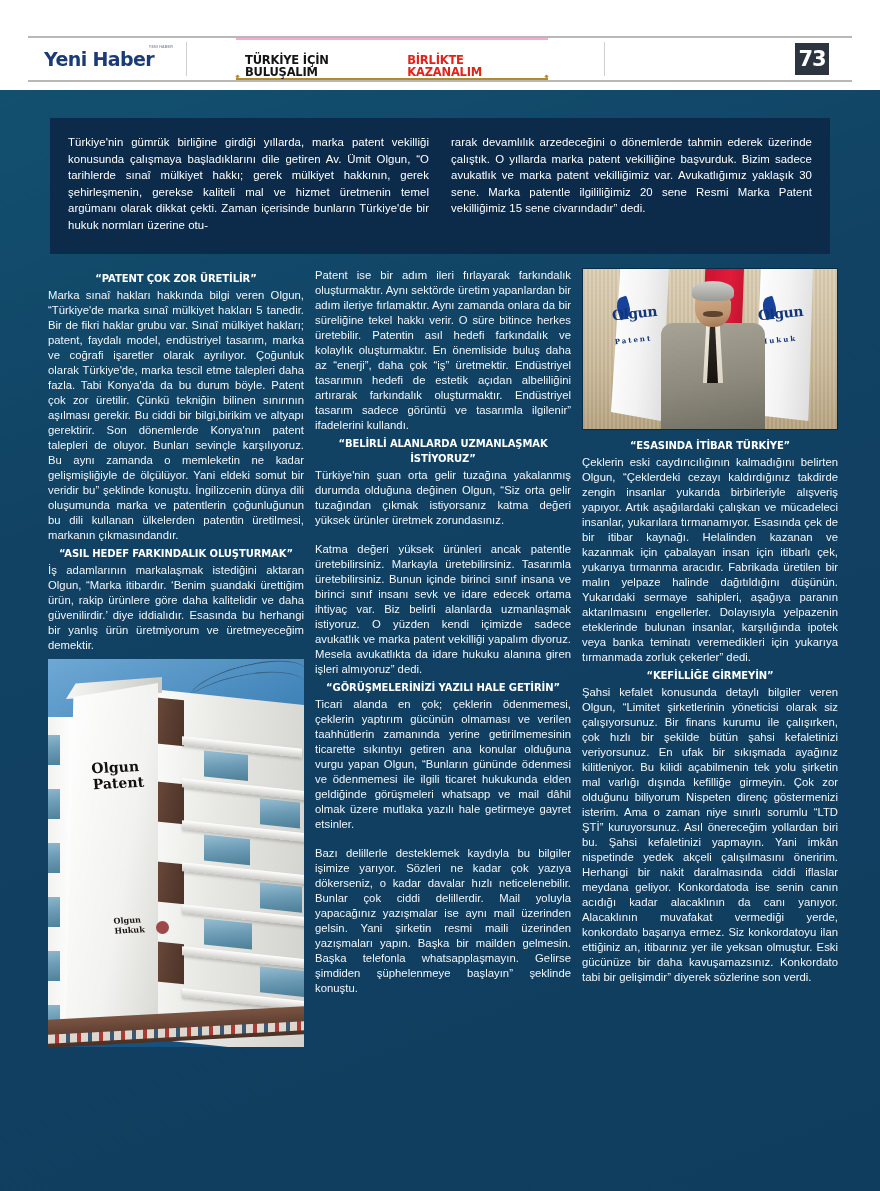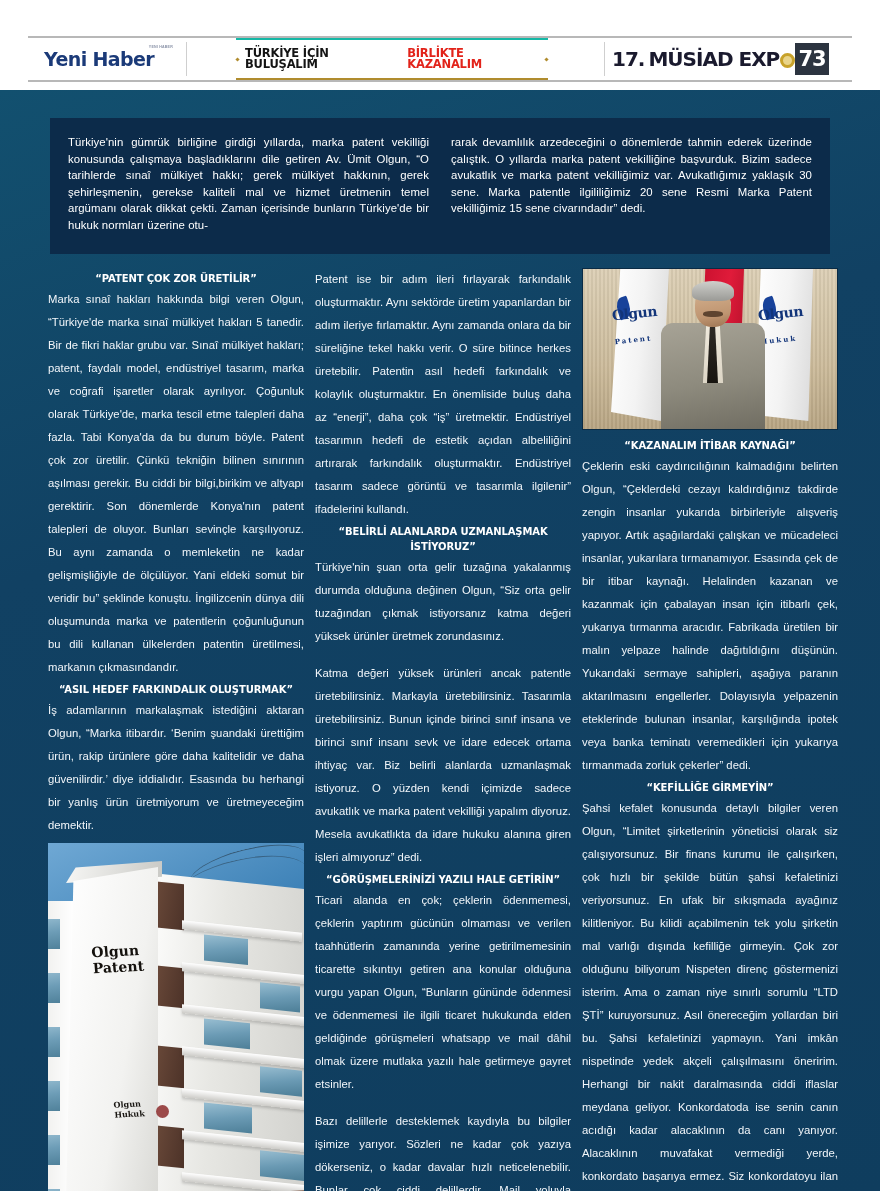--- a/index.html
+++ b/index.html
@@ -72,24 +72,24 @@
     width: 1px; height: 34px;
     background: #cfcfcf;
   }
 
   
   .slogan {
     position: absolute;
     left: 236px; top: 38px;
     width: 312px; height: 42px;
     display: flex;
-    align-items: center;
+    align-items: flex-end;
     justify-content: center;
     gap: 6px;
-    border-top: 2px solid #14b8a6;
+    border-top: 2px solid #f9a8d4;
     border-bottom: 2px solid #b08c2e;
   }
   .slogan .dot {
     width: 3px; height: 3px;
     background: #b08c2e;
     transform: rotate(45deg);
     flex: 0 0 auto;
   }
   .slogan-a, .slogan-b {
     font-family: "DejaVu Sans", sans-serif;
@@ -194,21 +194,21 @@
     width: 256px;
     color: #ffffff;
   }
   .col-1 { left: 0; }
   .col-2 { left: 267px; }
   .col-3 { left: 534px; }
 
   .para {
     font-family: "Liberation Sans", sans-serif;
     font-size: 11.3px;
-    line-height: 23px;
+    line-height: 15px;
     text-align: justify;
     color: #f2f6fa;
     letter-spacing: 0.02px;
   }
   .para + .para { margin-top: 14px; }
 
   .subhead {
     font-family: "DejaVu Sans", sans-serif;
     font-size: 10px;
     font-weight: bold;
@@ -457,27 +457,20 @@
     <div class="brand-divider"></div>
 
     <div class="slogan">
       <span class="dot"></span>
       <span class="slogan-a">TÜRKİYE İÇİN BULUŞALIM</span>
       <span class="slogan-b">BİRLİKTE KAZANALIM</span>
       <span class="dot"></span>
     </div>
 
     <div class="expo-divider"></div>
-    <div class="expo">
-      <span class="expo-text">
-        <span>17.</span>
-        <span style="margin-left:4px;">MÜSİAD EXP</span>
-        <span class="expo-o"></span>
-      </span>
-    </div>
 
     <div class="page-num">73</div>
   </div>
 
   <div class="body-area">
 
     <div class="intro-box">
       <div class="intro-col">Türkiye'nin gümrük birliğine girdiği yıllarda, marka patent vekilliği konusunda çalışmaya başladıklarını dile getiren Av. Ümit Olgun, “O tarihlerde sınaî mülkiyet hakkı;  gerek mülkiyet hakkının, gerek şehirleşmenin, gerekse kaliteli mal ve hizmet üretmenin temel argümanı olarak dikkat çekti. Zaman içerisinde bunların Türkiye'de bir hukuk normları üzerine otu-</div>
       <div class="intro-col">rarak devamlılık arzedeceğini  o dönemlerde tahmin ederek üzerinde çalıştık. O yıllarda marka patent vekilliğine başvurduk. Bizim sadece avukatlık ve marka patent vekilliğimiz var. Avukatlığımız yaklaşık 30 sene. Marka patentle ilgililiğimiz 20 sene Resmi Marka Patent vekilliğimiz 15 sene civarındadır” dedi.</div>
     </div>
@@ -575,21 +568,21 @@
           </div>
 
           <div class="pt-body"></div>
           <div class="pt-shirt"></div>
           <div class="pt-tie"></div>
           <div class="pt-person-head"></div>
           <div class="pt-hair"></div>
           <div class="pt-stache"></div>
         </div>
 
-        <div class="subhead">“KAZANALIM İTİBAR KAYNAĞI”</div>
+        <div class="subhead">“ESASINDA İTİBAR TÜRKİYE”</div>
         <div class="para">Çeklerin eski caydırıcılığının kalmadığını belirten Olgun, “Çeklerdeki cezayı kaldırdığınız takdirde zengin insanlar yukarıda birbirleriyle alışveriş yapıyor. Artık aşağılardaki çalışkan ve mücadeleci insanlar, yukarılara tırmanamıyor. Esasında çek de bir itibar kaynağı. Helalinden kazanan ve kazanmak için çabalayan insan için itibarlı çek, yukarıya tırmanma aracıdır. Fabrikada üretilen bir malın yelpaze halinde dağıtıldığını düşünün. Yukarıdaki sermaye sahipleri, aşağıya paranın aktarılmasını engellerler. Dolayısıyla yelpazenin eteklerinde bulunan insanlar, karşılığında ipotek veya banka teminatı veremedikleri için yukarıya tırmanmada zorluk çekerler” dedi.</div>
         <div class="subhead">“KEFİLLİĞE GİRMEYİN”</div>
         <div class="para">Şahsi kefalet konusunda detaylı bilgiler veren Olgun, “Limitet şirketlerinin yöneticisi olarak siz çalışıyorsunuz. Bir finans kurumu ile çalışırken, çok hızlı bir şekilde bütün şahsi kefaletinizi veriyorsunuz. En ufak bir sıkışmada ayağınız kilitleniyor. Bu kilidi açabilmenin tek yolu şirketin mal varlığı dışında kefilliğe girmeyin. Çok zor olduğunu biliyorum Nispeten direnç göstermenizi isterim. Ama o zaman niye sınırlı sorumlu “LTD ŞTİ” kuruyorsunuz. Asıl önereceğim yollardan biri bu. Şahsi kefaletinizi yapmayın. Yani imkân nispetinde yedek akçeli çalışılmasını öneririm. Herhangi bir nakit daralmasında ciddi iflaslar meydana geliyor. Konkordatoda ise senin canın acıdığı kadar alacaklının da canı yanıyor. Alacaklının muvafakat vermediği yerde, konkordato başarıya ermez. Siz konkordatoyu ilan ettiğiniz an, itibarınız yer ile yeksan olmuştur. Eski gücünüze bir daha kavuşamazsınız. Konkordato tabi bir gelişimdir” diyerek sözlerine son verdi.</div>
       </div>
 
     </div>
   </div>
 </div>
 
 </body></html>

